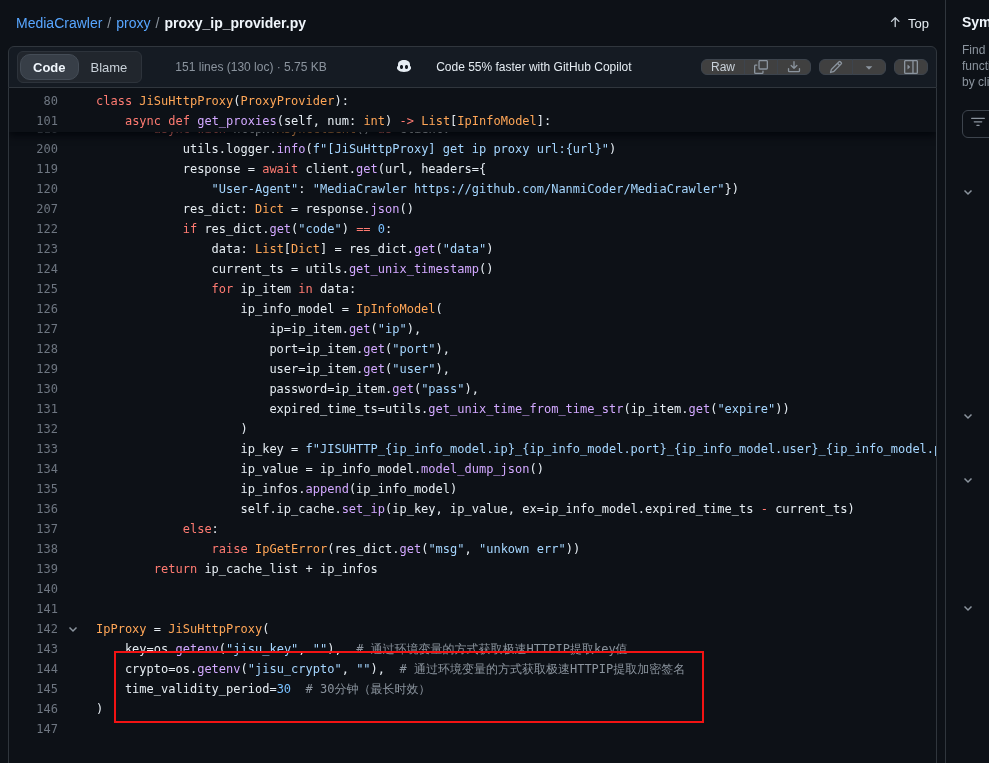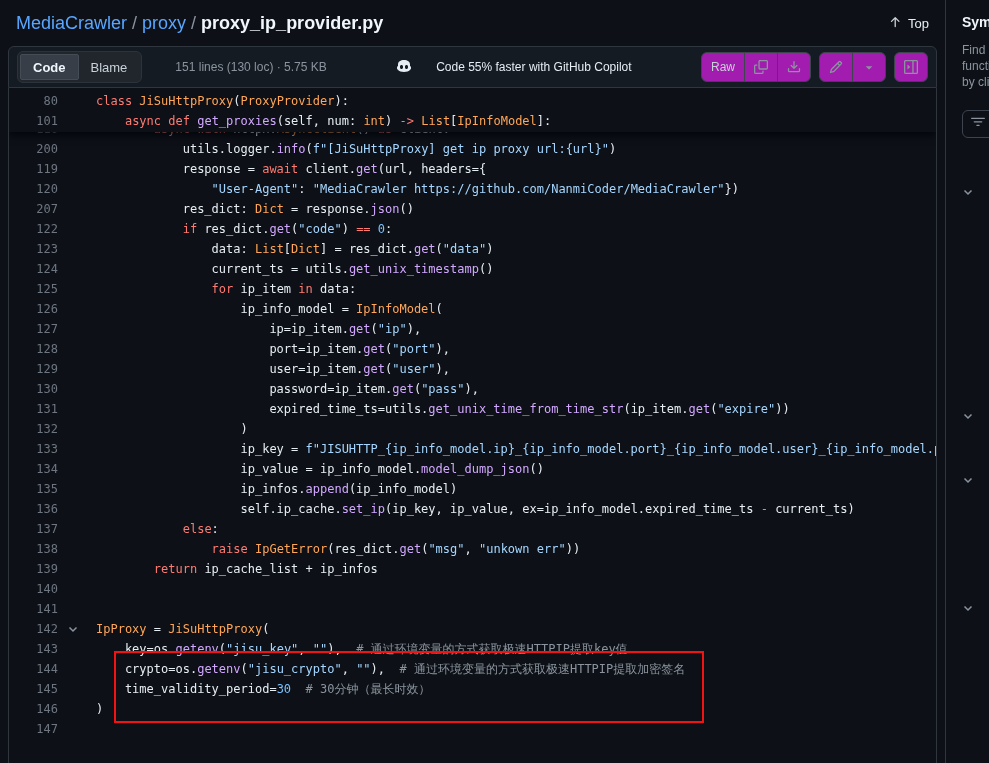--- a/index.html
+++ b/index.html
@@ -1,34 +1,34 @@
 <!DOCTYPE html>
 <html><head>
 <meta charset="utf-8">
 <style>
 *{margin:0;padding:0;box-sizing:border-box}
 html,body{width:989px;height:763px;overflow:hidden;background:#0d1117;color:#e6edf3;font-family:"Liberation Sans",sans-serif}
 .app{position:relative;width:989px;height:763px}
 
 .header{width:945px;height:46px;display:flex;align-items:center;justify-content:space-between;padding:0 16px}
-.crumbs{font-size:18px;white-space:nowrap}
+.crumbs{font-size:14px;white-space:nowrap}
 .crumbs a{color:#58a6ff;text-decoration:none;cursor:pointer}
 .crumbs .sep{color:#8b949e;margin:0 5px}
 .crumbs .file{font-weight:700;color:#f0f6fc}
 .top-btn{display:flex;align-items:center;gap:6px;font-size:13px;color:#e6edf3;cursor:pointer}
 
 .main{position:absolute;top:46px;left:0;width:945px;bottom:0;padding:0 8px}
 .toolbar{height:42px;background:#151b23;border:1px solid #30363d;border-radius:6px 6px 0 0;display:flex;align-items:center;padding:0 8px;gap:8px}
 .tabs{display:flex;align-items:center;background:#21262d;border-radius:6px;padding:2px;border:1px solid #2d333b}
-.tab{height:26px;padding:12px 12px;font-size:13px;display:flex;align-items:center;border-radius:2px;color:#c9d1d9;cursor:pointer}
+.tab{height:26px;padding:12px 12px;font-size:13px;display:flex;align-items:center;border-radius:10px;color:#c9d1d9;cursor:pointer}
 .tab.active{background:#373e47;border:1px solid #444c56;color:#f0f6fc;font-weight:600}
 .stats{font-size:12px;color:#8b949e;margin-left:25px;white-space:nowrap}
 .copilot{margin-left:auto;display:flex;align-items:center;gap:24px;font-size:12px;color:#e6edf3;white-space:nowrap}
 .actions{margin-left:auto;display:flex;align-items:center}
-.btn{height:30px;background:#a21caf;border:1px solid #3d444d;display:flex;align-items:center;gap:4px;padding:0 9px;font-size:12px;color:#c9d1d9;cursor:pointer}
+.btn{height:16px;background:#404040;border:1px solid #3d444d;display:flex;align-items:center;gap:4px;padding:0 9px;font-size:12px;color:#c9d1d9;cursor:pointer}
 .grp{display:flex}
 .grp .btn+.btn{margin-left:-1px}
 .grp .btn:first-child{border-radius:6px 0 0 6px}
 .grp .btn:last-child{border-radius:0 6px 6px 0}
 .btn.single{border-radius:6px;margin-left:8px}
 .grp+.grp{margin-left:8px}
 .btn svg{display:block}
 
 .codebox{position:relative;height:675px;background:#0d1117;border-left:1px solid #30363d;border-right:1px solid #30363d;overflow:hidden}
 .lines{padding-top:31px}

